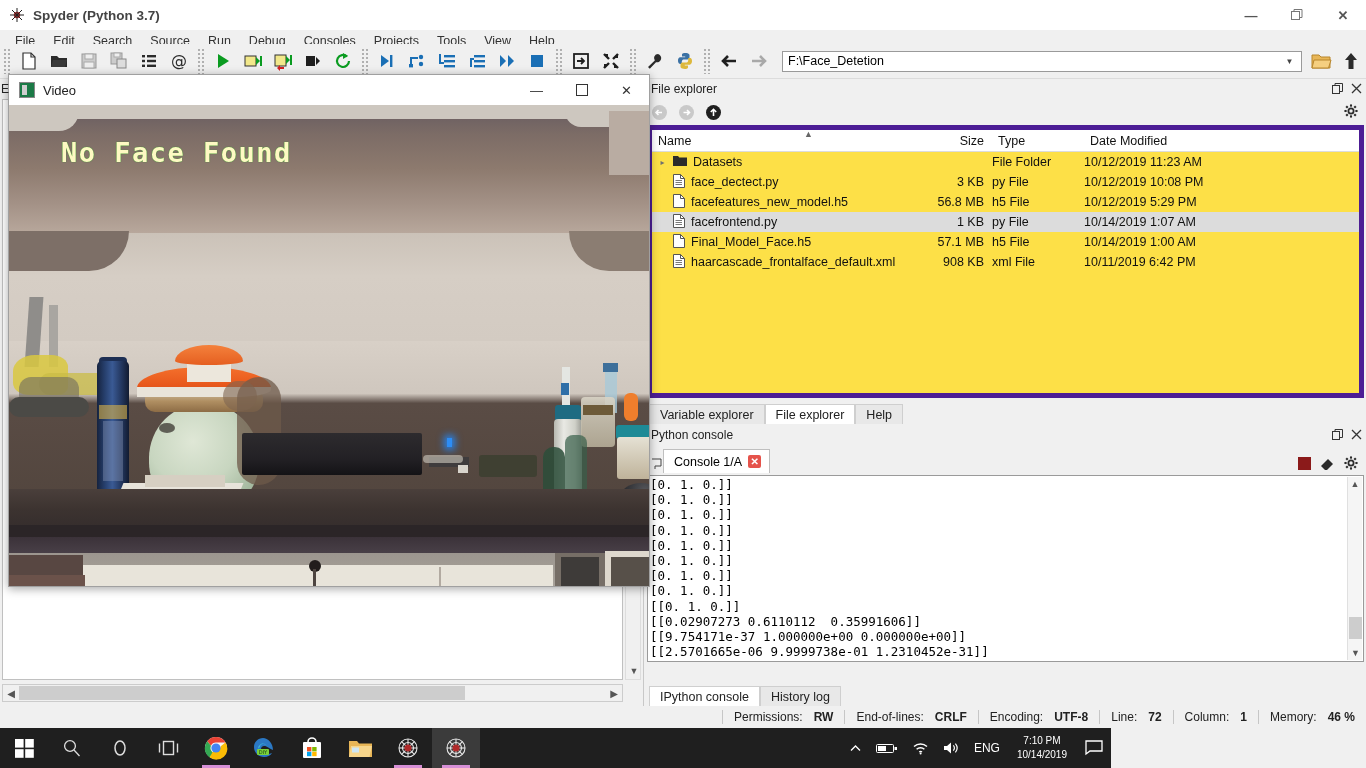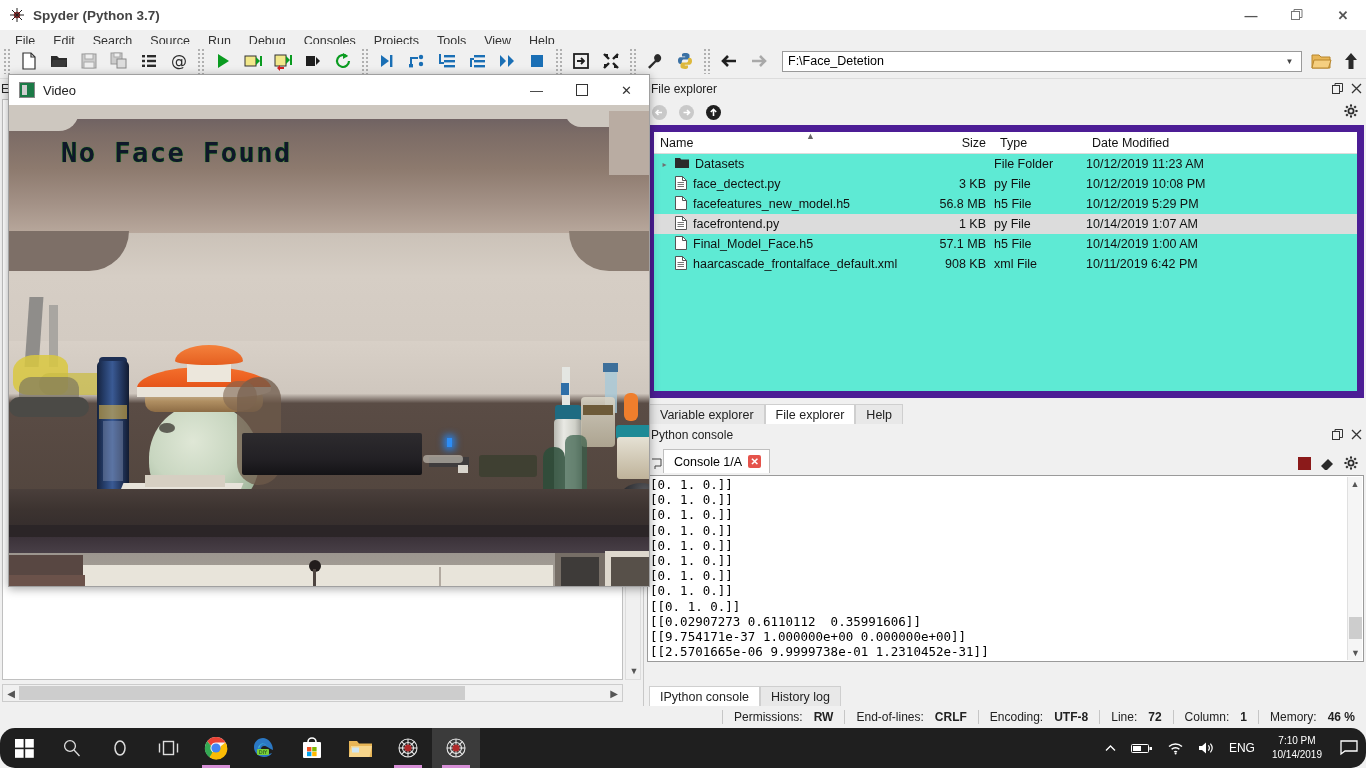--- a/index.html
+++ b/index.html
@@ -71,21 +71,21 @@
 
   
   .fex-pane { position: absolute; left: 645px; top: 79px; width: 721px; height: 345px; background: #f0f0f0; }
   .panel-header { height: 20px; display: flex; align-items: center; padding: 0 4px 0 6px;
                   font-size: 12px; color: #222; }
   .panel-header .ph-actions { margin-left: auto; display: flex; gap: 8px; align-items: center;
                               color: #333; font-size: 11px; }
   .fex-nav { height: 26px; display: flex; align-items: center; padding-left: 6px; gap: 10px; }
   .navbtn { width: 17px; height: 17px; display: flex; align-items: center; justify-content: center; }
   .fex-body { position: absolute; left: 2px; top: 46px; right: 2px; bottom: 26px;
-              background: #5eead4; border: 7px solid #4c1d95; }
+              background: #fde047; border: 5px solid #4c1d95; }
   .fex-head { display: flex; height: 22px; border-bottom: 1px solid #dcdcdc;
               background: #fff; align-items: center; font-size: 12.5px; color: #111; }
   .fex-head > div { padding-left: 6px; position: relative; }
   .c-name { width: 240px; } .c-size { width: 100px; text-align: right; padding-right: 8px; }
   .c-type { width: 92px; } .c-date { flex: 1; }
   .sort-caret { position: absolute; left: 152px; top: -5px; font-size: 9px; color: #666; }
   .fex-row { display: flex; height: 20px; align-items: center; font-size: 12.5px; color: #111; }
   .fex-row.selected { background: #dcdcdc; }
   .fex-row .c-name { display: flex; align-items: center; gap: 6px; padding-left: 6px; }
   .expander { width: 9px; color: #707070; font-size: 8px; flex: none; text-align: center; }
@@ -112,22 +112,22 @@
   .btab.active { background: #fff; }
 
   
   .statusbar { position: absolute; left: 0; top: 706px; width: 1366px; height: 22px;
                background: #f0f0f0; display: flex; align-items: center; justify-content: flex-end;
                font-size: 12px; color: #222; }
   .st-item { padding: 0 11px; border-left: 1px solid #c6c6c6; display: flex; gap: 5px; }
   .st-item b { font-weight: bold; padding-left: 6px; }
 
   
-  .taskbar { position: absolute; left: 0; top: 728px; width: 1366px; height: 40px; background: #1f1f1f;
-             display: flex; align-items: center; border-radius: 15px; }
+  .taskbar { position: absolute; left: 0; top: 728px; width: 1111px; height: 40px; background: #1f1f1f;
+             display: flex; align-items: center; }
   .tk-btn { width: 48px; height: 40px; display: flex; align-items: center; justify-content: center;
             position: relative; }
   .tk-btn.active { background: #3b3b3b; }
   .tk-underline { position: absolute; bottom: 0; left: 10px; right: 10px; height: 3px; background: #d68fd6; }
   .tray { margin-left: auto; display: flex; align-items: center; height: 40px; color: #fff; }
   .tray > div { display: flex; align-items: center; justify-content: center; padding: 0 7px; height: 40px; }
   .clock { flex-direction: column; font-size: 10px; line-height: 14px; padding: 0 10px !important; }
   .notif { width: 34px; }
 
   
@@ -137,21 +137,21 @@
   .vid-ico { width: 16px; height: 16px; margin: 0 8px 0 10px; background: #1b7a46;
              border: 1px solid #888; position: relative; }
   .vid-ico:after { content: ""; position: absolute; left: 2px; top: 2px; width: 5px; height: 10px; background: #cfcfcf; }
   .vid-name { font-size: 13px; color: #222; }
   .vid-btns { margin-left: auto; display: flex; }
   .vid-btn { width: 45px; height: 30px; display: flex; align-items: center; justify-content: center;
              color: #333; font-size: 13px; }
   .vid-canvas { position: absolute; left: 0; top: 30px; width: 640px; height: 481px; overflow: hidden;
                 background: #8a7f78; }
   .overlay-text { position: absolute; left: 52px; top: 32px; font-family: "DejaVu Sans Mono", monospace;
-                  font-size: 27px; font-weight: bold; color: #0f172a; letter-spacing: 1.5px;
+                  font-size: 27px; font-weight: bold; color: #fef9c3; letter-spacing: 1.5px;
                   text-shadow: 0 0 1px #0a0; z-index: 30; }
   .scene { position: absolute; inset: 0; }
   .layer { position: absolute; }
 
   
   .edge-letter { position: absolute; left: 1px; top: 82px; font-size: 12px; color: #222; z-index: 1; }
 </style>
 </head>
 <body>
 

